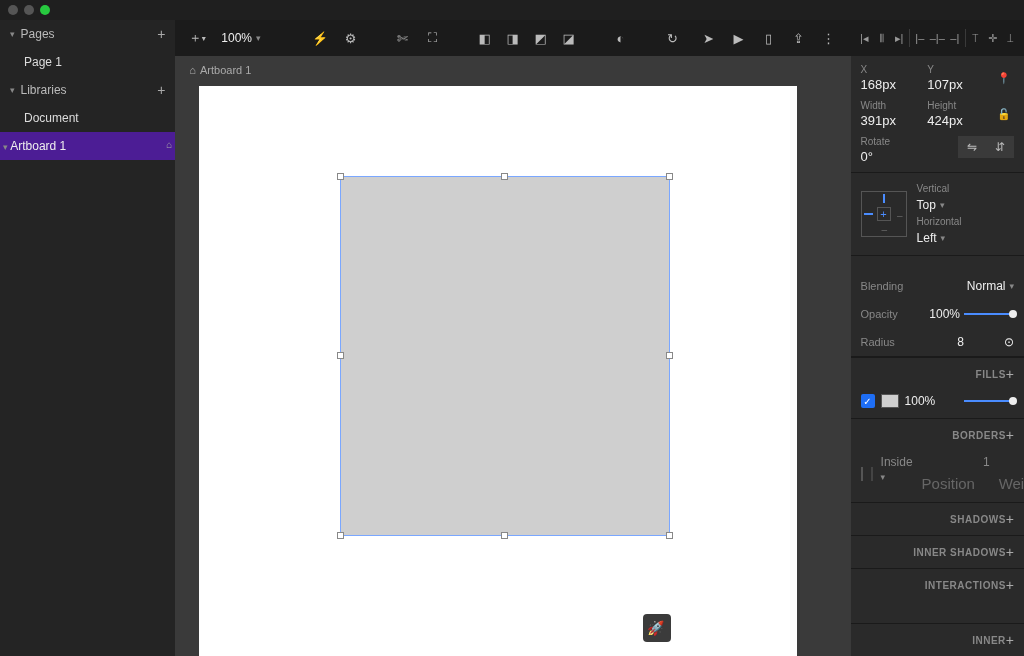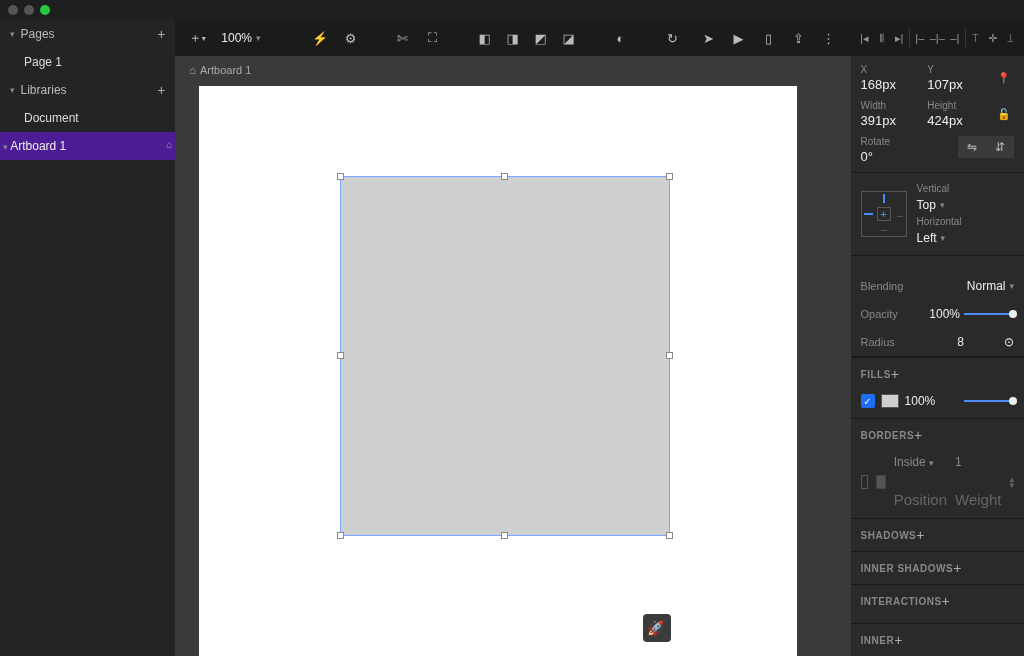--- a/index.html
+++ b/index.html
@@ -67,31 +67,31 @@
 .cfields { flex:1; display:flex; flex-direction:column; gap:4px; }
 .cfields .cl { font-size:10px; color:#888; }
 .cfields .cv { font-size:12px; color:#eee; display:flex; align-items:center; gap:4px; }
 
 .right .row { display:flex; align-items:center; justify-content:space-between; padding:7px 10px; }
 .right .row .rl { color:#888; font-size:11px; }
 .right .row .rv { color:#eee; font-size:12px; display:flex; align-items:center; gap:4px; }
 .slider { width:50px; height:2px; background:#4a8cff; position:relative; }
 .slider::after { content:''; position:absolute; right:-3px; top:-3px; width:8px; height:8px; border-radius:50%; background:#eee; }
 
-.right .panel-head { display:flex; align-items:center; justify-content:flex-start; padding:8px 10px; border-top:1px solid #1a1a1a; }
+.right .panel-head { display:flex; align-items:center; justify-content:flex-end; padding:8px 10px; border-top:1px solid #1a1a1a; }
 .right .panel-head .pl { font-size:10px; letter-spacing:0.5px; color:#888; font-weight:600; }
 .right .panel-head .pa { color:#aaa; font-size:14px; cursor:pointer; }
 
 .fill-row { display:flex; align-items:center; gap:6px; padding:4px 10px 10px; }
 .chk { width:14px; height:14px; background:#1e6ef5; display:flex; align-items:center; justify-content:center; color:#fff; font-size:10px; border-radius:2px; }
 .swatch { width:18px; height:14px; background:#cfcfcf; border:1px solid #555; }
 .border-row { display:flex; align-items:center; gap:8px; padding:4px 10px 10px; color:#666; }
 .bchk { width:14px; height:14px; border:1px solid #555; }
 .bswatch { width:18px; height:14px; background:#555; border:1px solid #444; }
-.border-row .sub { display:flex; flex-direction:column; align-items:flex-start; gap:2px; }
+.border-row .sub { display:flex; flex-direction:row; align-items:flex-start; gap:9px; }
 .border-row .sv { font-size:12px; color:#888; }
 .border-row .sl { font-size:15px; color:#666;margin-top:20px; }
 .stepper { color:#666; font-size:9px; line-height:6px; }
 
 .right .spacer { flex:1; }
 </style>
 </head>
 <body>
 
 <div class="titlebar">

